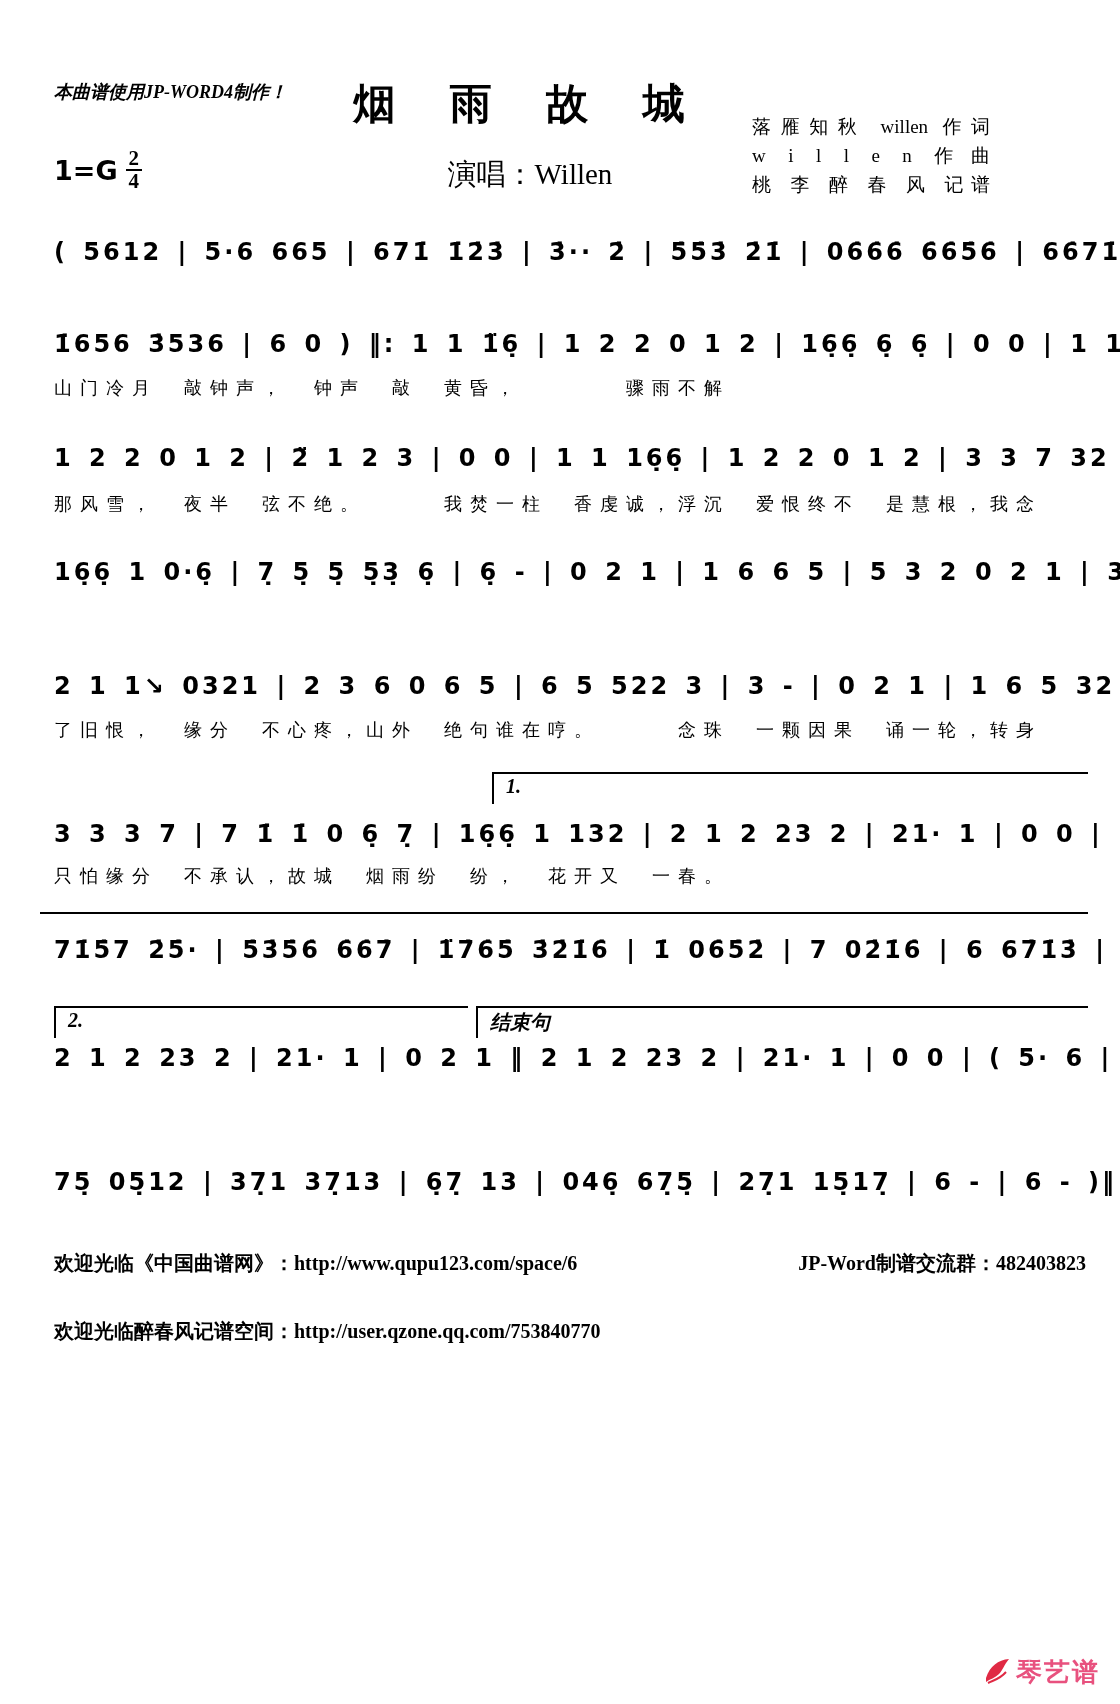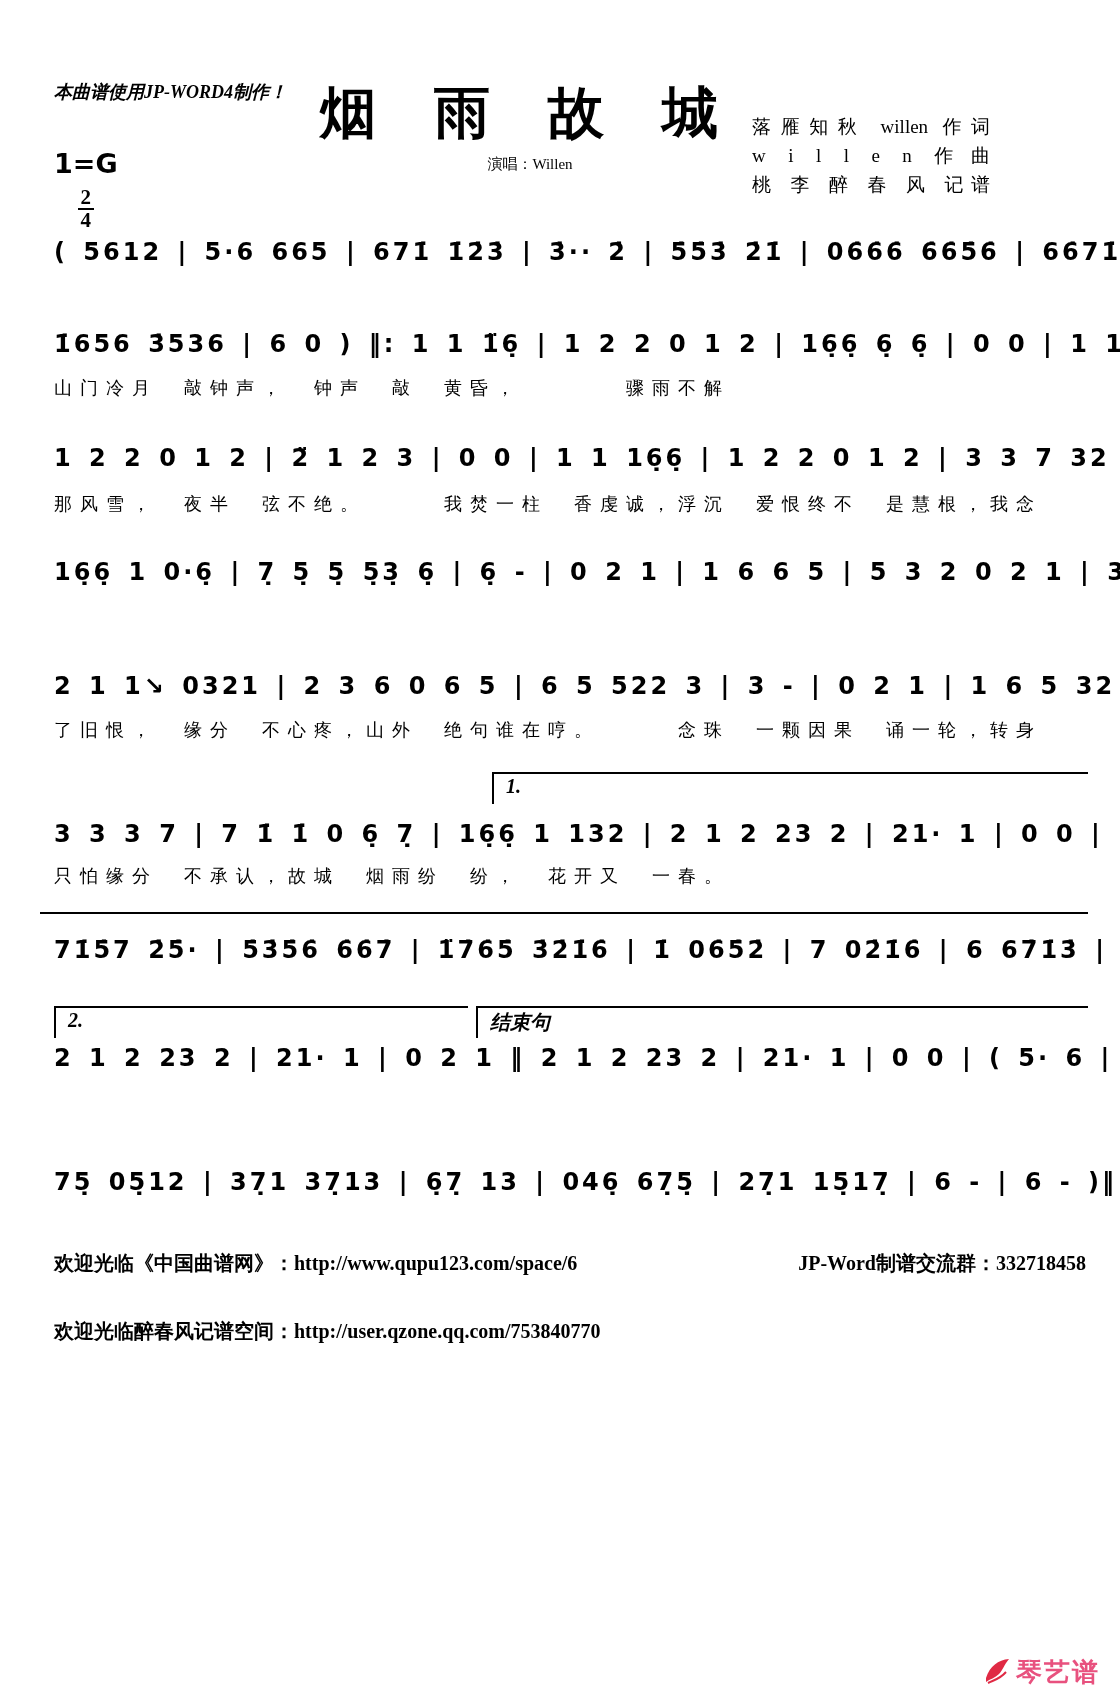--- a/index.html
+++ b/index.html
@@ -1,26 +1,26 @@
 <!DOCTYPE html>
 <html><head>
 <meta charset="utf-8">
 <style>
   html,body{margin:0;padding:0;background:#fff;}
   .page{position:relative;width:1120px;height:1704px;background:#fff;overflow:hidden;
         font-family:"Liberation Serif", serif;color:#000;}
 
   .tool-note{position:absolute;left:54px;top:80px;font-size:18px;font-style:italic;font-weight:bold;}
   .title{position:absolute;left:300px;top:76px;width:460px;text-align:center;
-         font-size:56px;font-weight:bold;letter-spacing:22px;white-space:nowrap;}
-  .singer{position:absolute;left:330px;top:155px;width:400px;text-align:center;font-size:15px;}
+         font-size:42px;font-weight:bold;letter-spacing:22px;white-space:nowrap;}
+  .singer{position:absolute;left:330px;top:155px;width:400px;text-align:center;font-size:29px;}
   .credits{position:absolute;left:752px;top:112px;width:238px;font-size:19px;line-height:29px;}
   .credits div{text-align:justify;text-align-last:justify;}
   .keysig{position:absolute;left:54px;top:148px;font-size:27px;font-weight:bold;
-          font-family:"DejaVu Sans",sans-serif;display:flex;align-items:center;gap:8px;flex-direction:column;}
+          font-family:"DejaVu Sans",sans-serif;display:flex;align-items:center;gap:8px;}
   .timesig{display:inline-block;text-align:center;font-size:21px;line-height:21px;font-weight:bold;
            font-family:"Liberation Serif",serif;}
   .timesig .num{display:block;border-bottom:2px solid #000;padding:0 3px;}
   .timesig .den{display:block;padding:0 3px;}
 
   .music{position:absolute;left:54px;width:1040px;font-family:"DejaVu Sans",sans-serif;
          font-weight:bold;font-size:24px;letter-spacing:3px;word-spacing:4px;white-space:nowrap;}
   .lyrics{position:absolute;left:54px;width:1040px;font-size:18px;letter-spacing:8px;white-space:nowrap;}
 
   .volta{position:absolute;border-top:2px solid #000;border-left:2px solid #000;height:30px;}
@@ -83,21 +83,21 @@
     <span class="vlabel">2.</span>
   </div>
   <div class="volta" style="left:476px;top:1006px;width:610px;">
     <span class="vlabel">结束句</span>
   </div>
   <div class="music" style="top:1044px">2 1 2 23 2 | 21· 1 | 0 2 1 ‖ 2 1 2 23 2 | 21· 1 | 0 0 | ( 5· 6 |</div>
 
   <div class="music" style="top:1168px">75̣ 05̣12 | 37̣1 37̣13 | 6̣7̣ 13 | 046̣ 67̣5̣ | 27̣1 15̣17̣ | 6 - | 6 - )‖</div>
 
   <div class="footer-row1-left">欢迎光临《中国曲谱网》：http://www.qupu123.com/space/6</div>
-  <div class="footer-row1-right">JP-Word制谱交流群：332718458</div>
+  <div class="footer-row1-right">JP-Word制谱交流群：482403823</div>
   <div class="footer-row2">欢迎光临醉春风记谱空间：http://user.qzone.qq.com/753840770</div>
 
   <div class="logo">
     <span>
       <svg width="30" height="30" viewBox="0 0 30 30">
         <path d="M4 22 C8 10 16 4 27 3 C22 9 21 14 17 18 C13 22 8 23 4 26 Z" fill="#e02a44"></path>
         <path d="M6 27 C12 24 18 23 24 16" stroke="#e02a44" stroke-width="2" fill="none"></path>
       </svg>
     </span>
     <span class="logo-text" id="logo-text" style="color: rgb(232, 81, 126);">琴艺谱</span>

